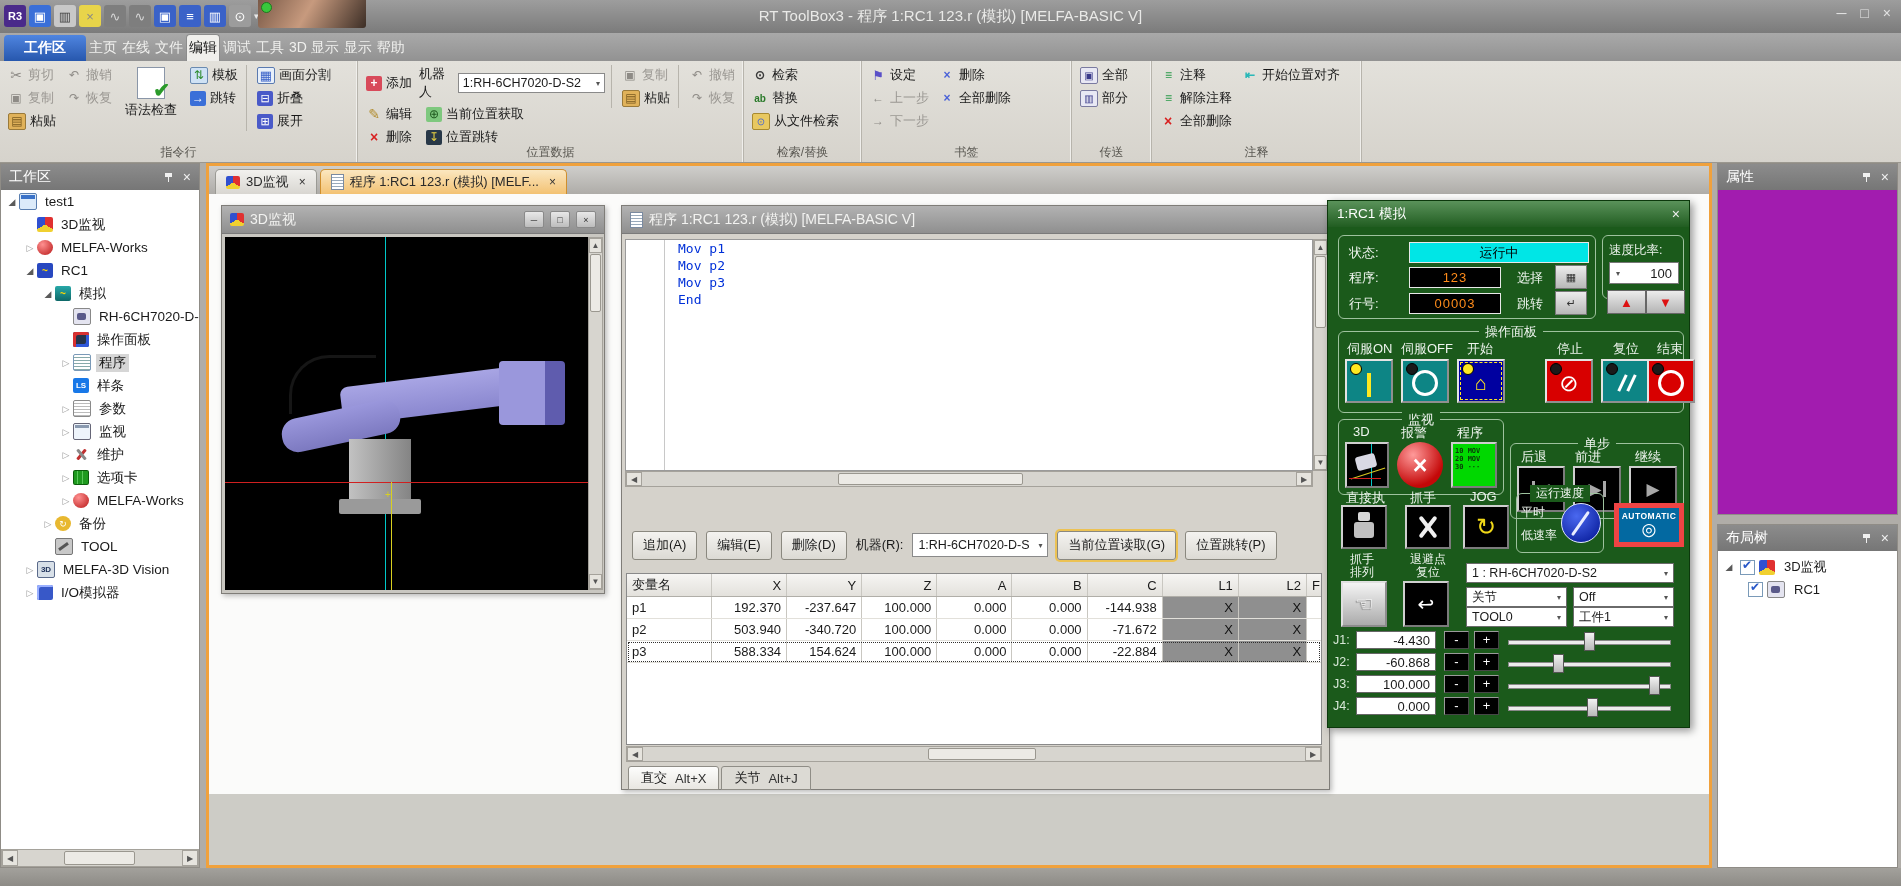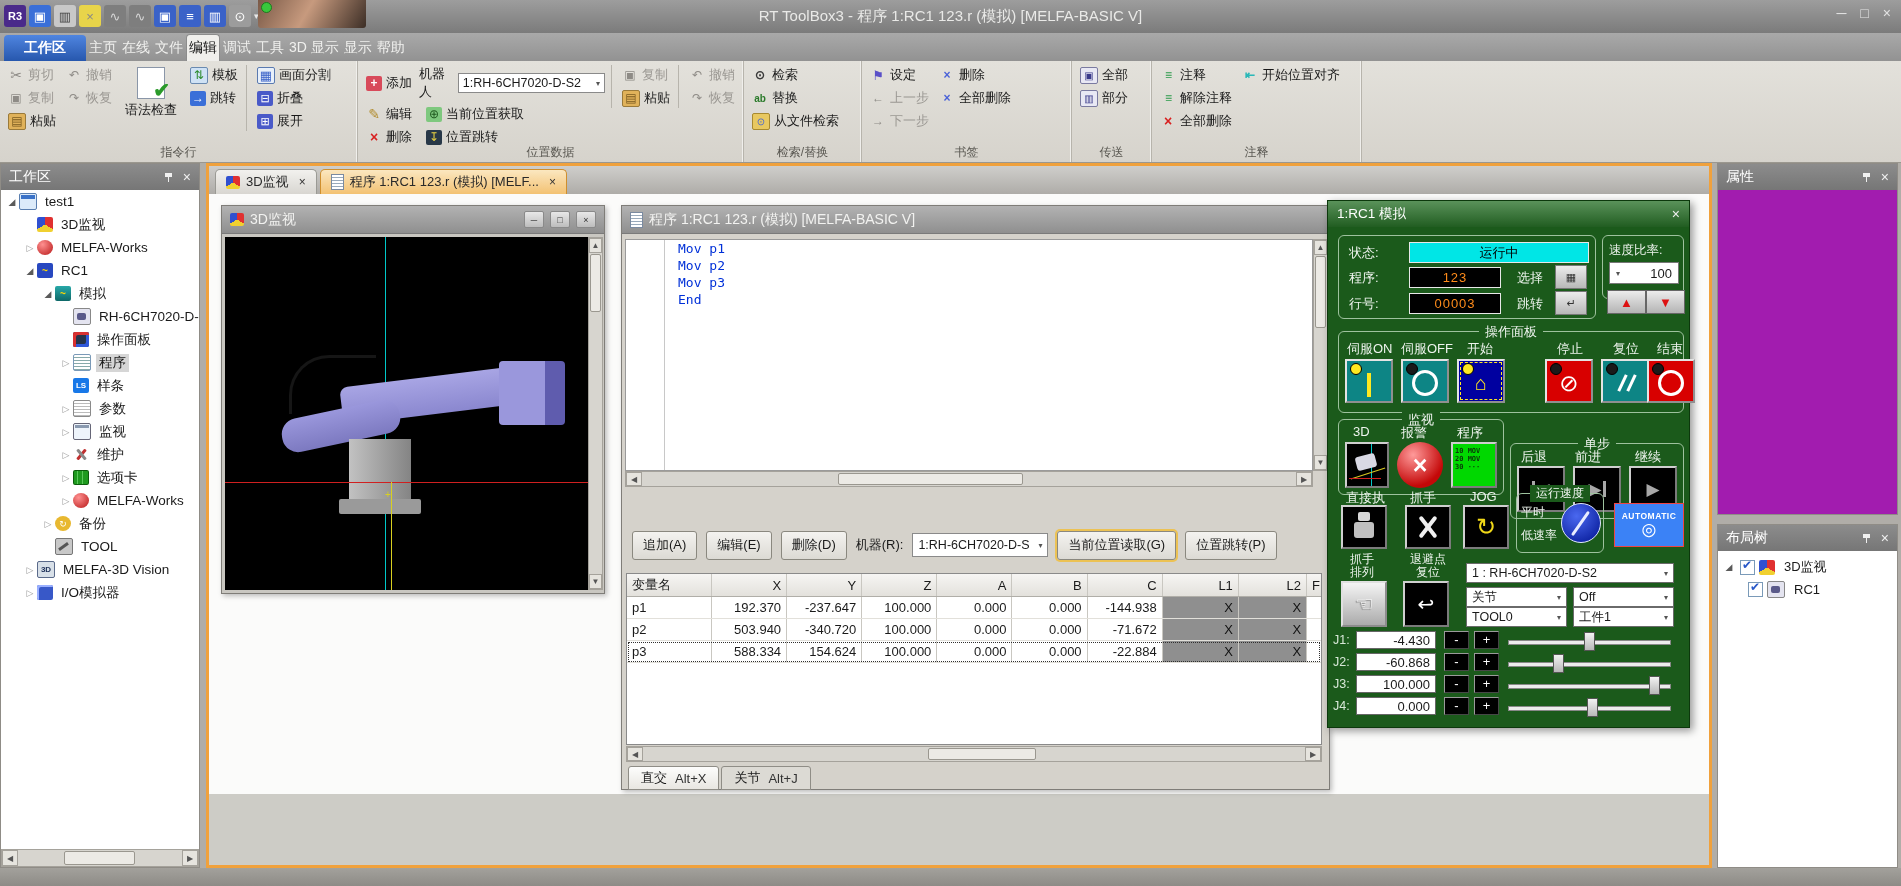--- a/index.html
+++ b/index.html
@@ -194,21 +194,21 @@
   .alarm{background:radial-gradient(circle at 35% 28%,#ff9a9a,#c40808 70%);border-radius:50%;color:#fff;font-size:25px;font-weight:bold;display:flex;align-items:center;justify-content:center;}
   .progmon{background:#00d800;border:2px outset #cfcfcf;box-sizing:border-box;font-family:"DejaVu Sans Mono",monospace;font-size:7px;line-height:8px;color:#0a3a0a;padding:3px 2px;font-weight:bold;}
   .robot-ic{position:relative;width:26px;height:30px;}
   .robot-ic::before{content:"";position:absolute;left:7px;top:0;width:12px;height:9px;background:#d8d8d8;border-radius:2px;}
   .robot-ic::after{content:"";position:absolute;left:3px;top:10px;width:20px;height:16px;background:#c0c0c0;border-radius:3px;}
   .hand-ic{position:relative;width:28px;height:28px;}
   .hand-ic::before,.hand-ic::after{content:"";position:absolute;left:12px;top:1px;width:4px;height:26px;background:#f0f0f0;border-radius:2px;}
   .hand-ic::before{transform:rotate(38deg);} .hand-ic::after{transform:rotate(-38deg);}
   .knob{border-radius:50%;background:radial-gradient(circle at 38% 32%,#4a68f0,#1228a8 75%);border:1px solid #dfe6ff;position:relative;}
   .knob::after{content:"";position:absolute;left:46%;top:12%;width:3px;height:76%;background:#e8ecff;transform:rotate(35deg);border-radius:2px;}
-  .autobtn{position:absolute;background:#3b82f6;border:1px solid #ef4444;color:#fff;display:flex;flex-direction:column;align-items:center;justify-content:center;box-sizing:border-box;}
+  .autobtn{position:absolute;background:#0369a1;border:5px solid #ef4444;color:#fff;display:flex;flex-direction:column;align-items:center;justify-content:center;box-sizing:border-box;}
   .autobtn .t{font-size:8.5px;font-weight:bold;letter-spacing:.5px;}
   .autobtn .sw{font-size:17px;line-height:18px;}
   .graybtn{position:absolute;background:linear-gradient(#f4f4f4,#ababab);border:2px outset #e0e0e0;box-sizing:border-box;display:flex;align-items:center;justify-content:center;font-size:21px;color:#fff;text-shadow:1px 1px 1px #555;}
   .opdrop{position:absolute;background:#fff;border:1px solid #6a6a6a;height:20px;display:flex;align-items:center;padding:0 5px;font-size:12.5px;box-sizing:border-box;}
   .opdrop .dar{margin-left:auto;font-size:8px;color:#555;}
   .jrow{position:absolute;height:20px;left:0;width:100%;}
   .jlabel{position:absolute;left:5px;top:2px;color:#d8e8d8;font-size:12.5px;}
   .jval{position:absolute;left:28px;width:80px;height:18px;background:#fff;border:1px solid #666;text-align:right;padding-right:5px;font-size:13px;box-sizing:border-box;line-height:17px;}
   .jbtn{position:absolute;width:25px;height:18px;background:#000;border:1px outset #9a9a9a;color:#fff;text-align:center;line-height:16px;font-size:13px;box-sizing:border-box;}
   .jslider{position:absolute;left:180px;width:163px;height:20px;}

